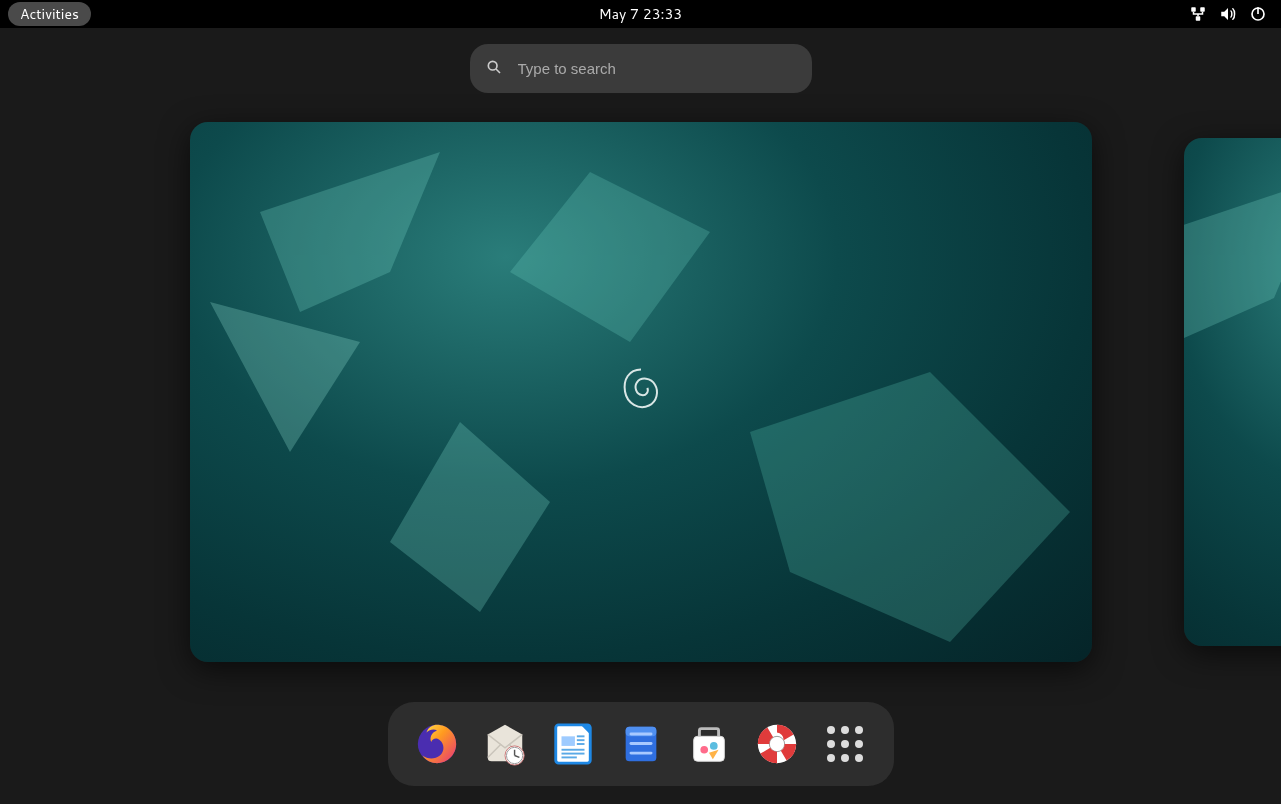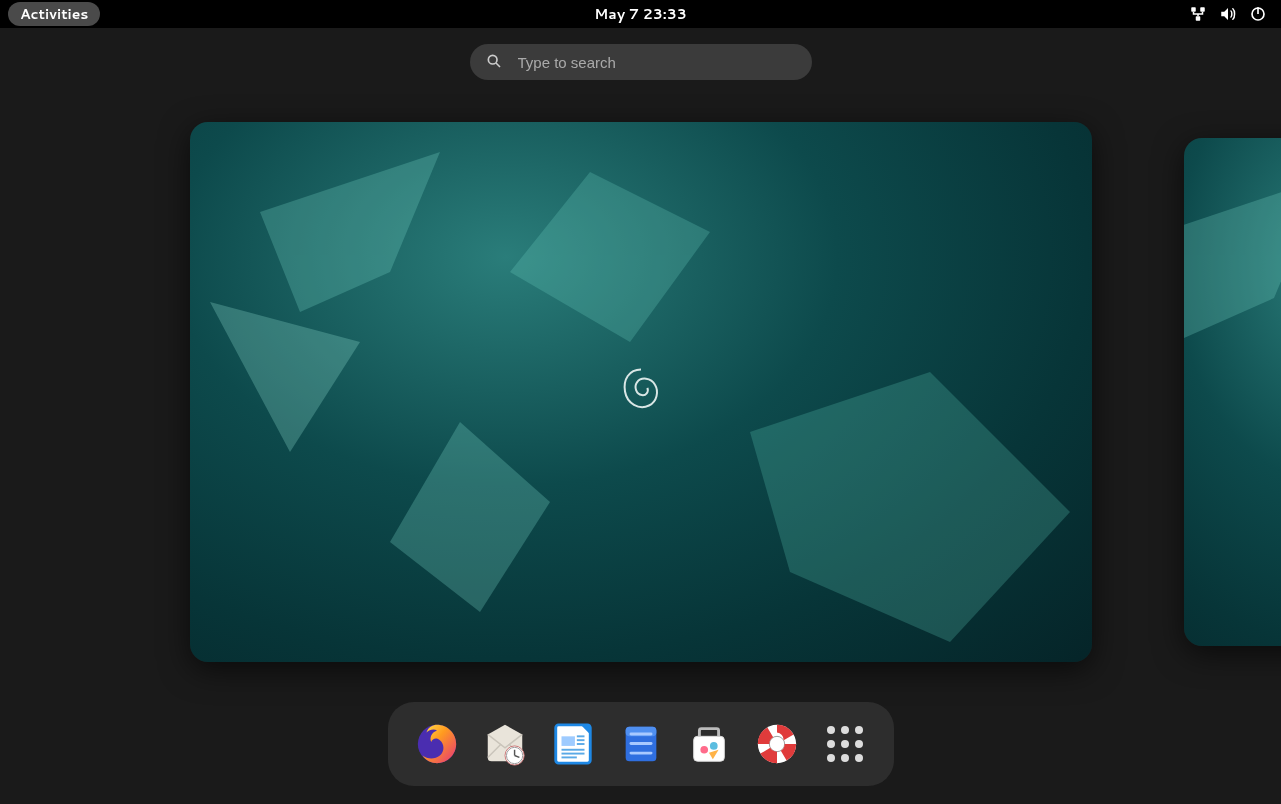--- a/index.html
+++ b/index.html
@@ -18,21 +18,21 @@
   .topbar {
     position: absolute;
     top: 0; left: 0; right: 0;
     height: 28px;
     background: #000;
     display: flex;
     align-items: center;
     justify-content: space-between;
     padding: 0 8px;
     font-size: 14px;
-    font-weight: 700;
+    font-weight: 400;
   }
   .topbar .left, .topbar .center, .topbar .right {
     display: flex;
     align-items: center;
   }
   .activities-btn {
     background: #4a4a4a;
     border-radius: 14px;
     padding: 2px 12px;
     color: #fff;
@@ -52,21 +52,21 @@
   }
   .status-icons svg { display:block; }
 
   
   .search-wrap {
     position: absolute;
     top: 44px;
     left: 50%;
     transform: translateX(-50%);
     width: 342px;
-    height: 36px;
+    height: 49px;
     background: #3b3b3b;
     border-radius: 18px;
     display: flex;
     align-items: center;
     padding: 0 16px;
     gap: 14px;
     box-sizing: border-box;
   }
   .search-wrap input {
     flex: 1;

